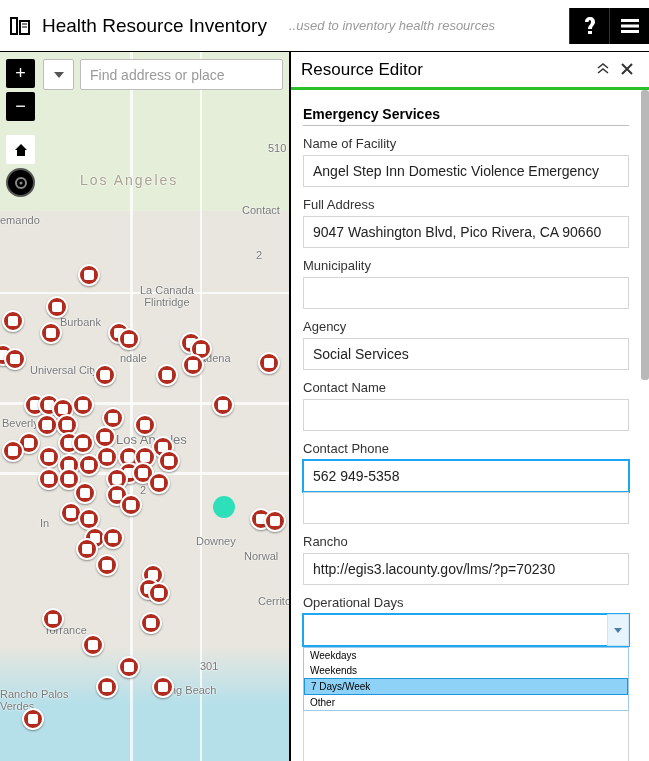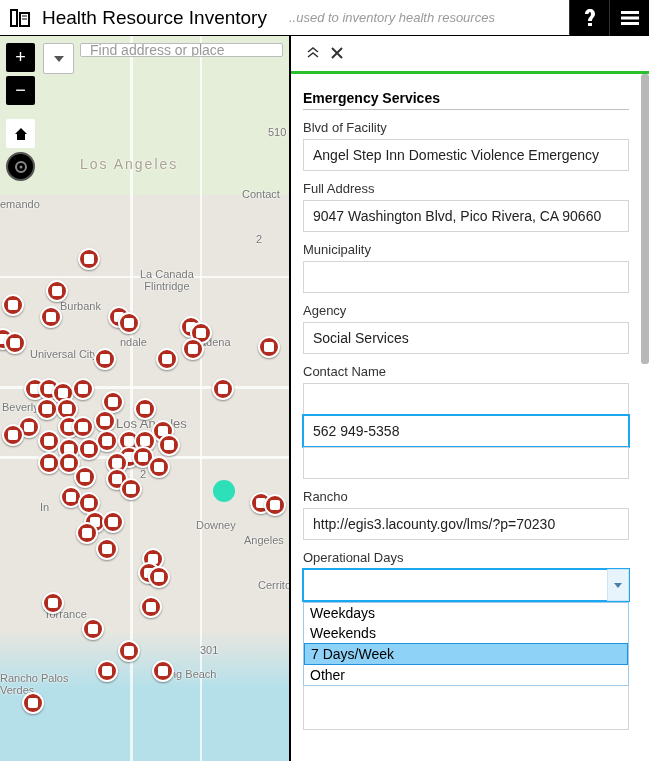--- a/index.html
+++ b/index.html
@@ -1,35 +1,35 @@
 <!DOCTYPE html>
 <html><head>
 <meta charset="utf-8">
 <style>
   * { box-sizing: border-box; margin: 0; padding: 0; font-family: "Segoe UI", Arial, sans-serif; }
   html, body { width: 649px; height: 761px; overflow: hidden; background: #fff; }
   
   
-  .header { height: 36px; border-bottom: 1px solid #000; display: flex; align-items: center; }
+  .header { height: 52px; border-bottom: 1px solid #000; display: flex; align-items: center; }
   .logo-box { width: 40px; height: 36px; display: flex; align-items: center; justify-content: center; }
   .app-title { font-size: 19px; font-weight: 400; padding-left: 2px; flex: 0 0 auto; }
   .app-desc { font-size: 13px; color: #9a9a9a; padding-left: 22px; flex: 1; font-style: italic; }
   .header-right { display: flex; }
   .header-btn { width: 40px; height: 36px; background: #000; color: #fff; display: flex; align-items: center; justify-content: center; border-left: 1px solid #333; }
   
   
   .main { display: flex; height: 725px; }
   
   
   .map-side { width: 289px; height: 100%; position: relative; background: #e8e6df; overflow: hidden; }
   .map-bg { position: absolute; inset: 0; }
   .map-land { position: absolute; inset: 0; background: linear-gradient(180deg, #e5eed8 0 22%, #e8e6df 22% 82%, #b5e0ea 90% 100%); }
   .map-road { position: absolute; background: #fff; opacity: 0.75; }
   
-  .search-row { position: absolute; top: 7px; left: 43px; right: 6px; height: 14px; display: flex; gap: 6px; }
+  .search-row { position: absolute; top: 7px; left: 43px; right: 6px; height: 31px; display: flex; gap: 6px; }
   .layer-drop { width: 31px; height: 31px; border: 1px solid #bcbcbc; background: #fff; border-radius: 2px; display:flex; align-items:center; justify-content:center; }
   .search-input { flex:1; border: 1px solid #bcbcbc; border-radius: 2px; padding: 0 9px; font-size: 14px; color: #777; background:#fff; }
   .search-input::placeholder { color: #9a9a9a; }
   
   .map-btns { position: absolute; top: 7px; left: 6px; display: flex; flex-direction: column; gap: 2px; }
   .map-btn { width: 29px; height: 29px; background: #000; color: #fff; display:flex; align-items:center; justify-content:center; font-size: 18px; border-radius: 2px; margin-bottom: 2px; }
   .map-btn.home { background:#fff; color:#000; }
   .map-btn.locate { background:#000; color:#888; border-radius:50%; border:2px solid #555;}
   
   .map-label { position:absolute; font-size:11px; color:#777; white-space:nowrap; text-shadow:0 0 2px #fff,0 0 2px #fff; }
@@ -51,21 +51,21 @@
   .fld-label { font-size:13px; color:#333; margin-top:10px; margin-bottom:4px; }
   .fld-input { width:100%; border:1px solid #d5d5d5; height:32px; padding:0 9px; font-size:14px; color:#222; background:#fff; }
   .fld-input:focus, .fld-input.focused { outline:none; border:1px solid #1ca7f3; box-shadow:0 0 0 1px #1ca7f3; }
   .textarea-blank { width:100%; border:1px solid #d5d5d5; height:96px; background:#fff; }
   
   .select-wrap { position:relative; width:100%; }
   .select-box { width:100%; border:1px solid #d5d5d5; height:32px; padding:0 9px; font-size:14px; background:#fff; display:flex; align-items:center; }
   .select-caret { position:absolute; top:0; right:0; width:22px; height:32px; background:#e8f4fc; border:1px solid #cde4f4; display:flex; align-items:center; justify-content:center; }
   .select-open .select-box { border:1px solid #1ca7f3; box-shadow:0 0 0 1px #1ca7f3; }
   .dropdown { position:absolute; top:33px; left:0; right:0; background:#fff; border:1px solid #9fc9e6; z-index:5; }
-  .dropdown-opt { padding:2px 6px; font-size:14px; cursor:default; }
+  .dropdown-opt { padding:2px 6px; font-size:10px; cursor:default; }
   .dropdown-opt.selected { background:#8ed2f7; border:1px solid #1c94e0; }
   
   .scroll-indicator { position:absolute; top:38px; right:0; width:8px; height:290px; background:#b8b8b8; border-radius:3px; }
 </style>
 </head>
 <body>
 
 <div class="header">
   <div class="logo-box">
     <svg width="24" height="24" viewBox="0 0 24 24">
@@ -116,21 +116,21 @@
 Flintridge</div>
     <div class="map-label" style="top:264px;left:60px">Burbank</div>
     <div class="map-label" style="top:300px;left:120px">ndale</div>
     <div class="map-label" style="top:300px;left:200px">adena</div>
     <div class="map-label" style="top:312px;left:30px">Universal City</div>
     <div class="map-label" style="top:365px;left:2px">Beverly Hills</div>
     <div class="map-label" style="top:380px;left:116px;font-size:13px">Los Angeles</div>
     <div class="map-label" style="top:432px;left:140px">2</div>
     <div class="map-label" style="top:465px;left:40px">In</div>
     <div class="map-label" style="top:483px;left:196px">Downey</div>
-    <div class="map-label" style="top:498px;left:244px">Angeles</div>
+    <div class="map-label" style="top:498px;left:244px">Norwal</div>
     <div class="map-label" style="top:543px;left:258px">Cerrito</div>
     <div class="map-label" style="top:572px;left:44px">Torrance</div>
     <div class="map-label" style="top:608px;left:200px">301</div>
     <div class="map-label" style="top:632px;left:170px">ng Beach</div>
     <div class="map-label" style="top:636px;left:0px;white-space:pre">Rancho Palos
 Verdes</div>
 
     <div class="highlight-dot" style="top:444px;left:213px"></div>
 
     <div class="pin" style="top:212px;left:78px"></div>
@@ -219,51 +219,53 @@
         <svg width="10" height="6" viewBox="0 0 10 6">
             <path d="M0 0 L10 0 L5 6 Z" fill="#555"></path>
           </svg>
       </div>
       <input class="search-input" placeholder="Find address or place" style="">
     </div>
   </div>
 
   <div class="editor-side">
     <div class="editor-hdr">
+      <div class="editor-hdr-title">Resource Editor</div>
       <div class="editor-hdr-ico">
         <svg width="12" height="12" viewBox="0 0 12 12">
             <path d="M1 5 L6 1 L11 5 M1 10 L6 6 L11 10" fill="none" stroke="#333" stroke-width="1.5"></path>
           </svg>
       </div>
       <div class="editor-hdr-ico">
         <svg width="12" height="12" viewBox="0 0 12 12">
             <path d="M1 1 L11 11 M11 1 L1 11" stroke="#333" stroke-width="2"></path>
           </svg>
       </div>
     </div>
     <div class="scroll-indicator"></div>
 
     <div class="editor-body">
       <div class="section-title">Emergency Services</div>
       
-      <div class="fld-label">Blvd of Facility</div>
+      <div class="fld-label">Name of Facility</div>
       <input class="fld-input" value="Angel Step Inn Domestic Violence Emergency" style="">
       
       <div class="fld-label">Full Address</div>
       <input class="fld-input" value="9047 Washington Blvd, Pico Rivera, CA 90660" style="">
       
       <div class="fld-label">Municipality</div>
       <input class="fld-input" value="" style="">
       
       <div class="fld-label">Agency</div>
       <input class="fld-input" value="Social Services" style="">
       
       <div class="fld-label">Contact Name</div>
       <input class="fld-input" value="" style="">
       
+      <div class="fld-label">Contact Phone</div>
       <input class="fld-input focused" value="562 949-5358" style="">
       
       <input class="fld-input" value="" style="">
       
       <div class="fld-label">Rancho</div>
       <input class="fld-input" value="http://egis3.lacounty.gov/lms/?p=70230" style="">
       
       <div class="fld-label">Operational Days</div>
       <div class="select-wrap select-open">
         <div class="select-box"></div>

